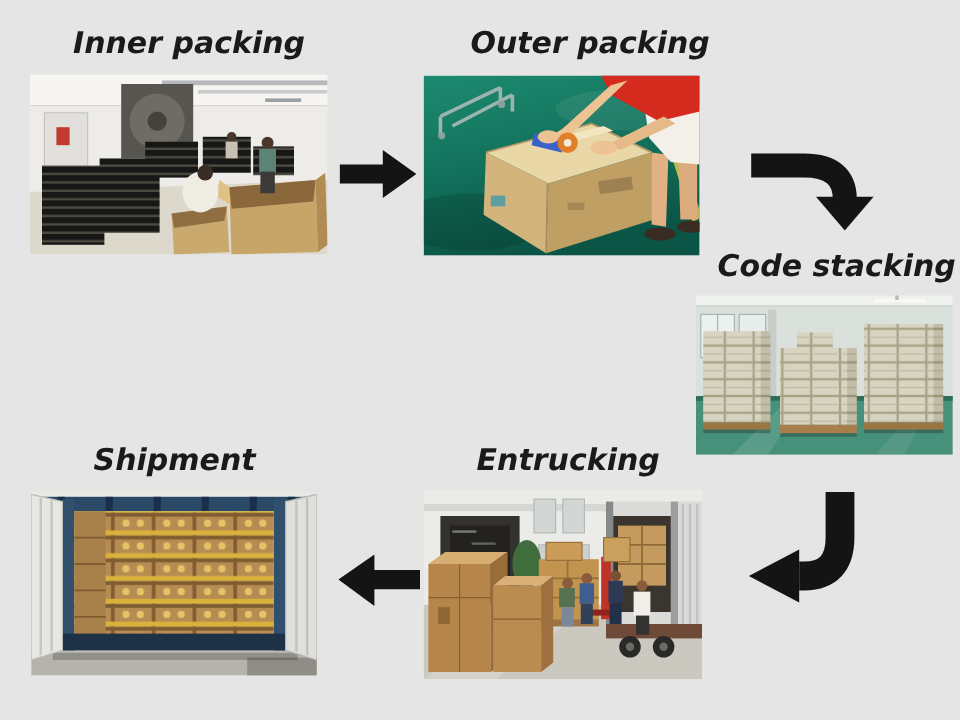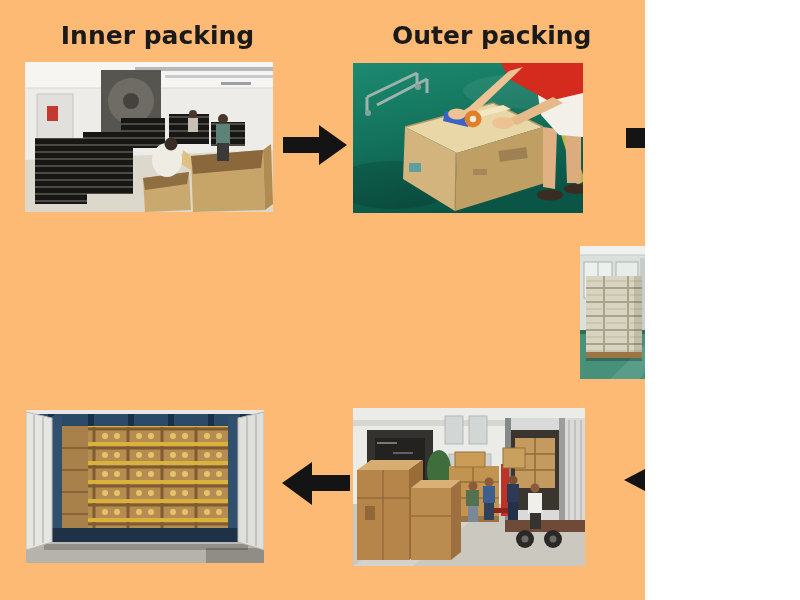--- a/index.html
+++ b/index.html
@@ -1,35 +1,39 @@
 <!DOCTYPE html>
 <html><head>
 <meta charset="utf-8">
 <style>
   html,body{margin:0;padding:0;background:#ffffff;}
   .canvas{
-    position:relative;width:645px;height:600px;background:#fdba74;overflow:hidden;
+    position:relative;width:800px;height:600px;background:#e5e5e5;overflow:hidden;
     font-family:"DejaVu Sans","Liberation Sans",sans-serif;
+    font-style:italic;
   }
   .step-label{
     position:absolute;font-weight:700;font-size:25px;color:#1a1a1a;
     text-align:center;white-space:nowrap;line-height:1.1;
   }
   .photo{position:absolute;}
   .photo svg{display:block;width:100%;height:100%;}
   .arrow{position:absolute;}
   .arrow svg{display:block;width:100%;height:100%;}
 </style>
 </head>
 <body>
 
 <div class="canvas">
 
   <div class="step-label" style="left:60px;top:22px;width:195px;">Inner packing</div>
   <div class="step-label" style="left:380px;top:22px;width:195px;margin-left:12px;">Outer packing</div>
+  <div class="step-label" style="left:598px;top:208px;width:195px;">Code stacking</div>
+  <div class="step-label" style="left:48px;top:370px;width:195px;">Shipment</div>
+  <div class="step-label" style="left:376px;top:370px;width:195px;">Entrucking</div>
 
   <div class="photo" style="left:25px;top:62px;width:248px;height:150px;">
     <svg viewBox="0 0 248 150" preserveAspectRatio="none">
       <defs>
         <pattern id="slats1" width="10" height="7" patternUnits="userSpaceOnUse">
           <rect width="10" height="7" fill="#171715"></rect>
           <rect y="5" width="10" height="2" fill="#4c4a41"></rect>
         </pattern>
       </defs>
       <rect width="248" height="150" fill="#edece8"></rect>

